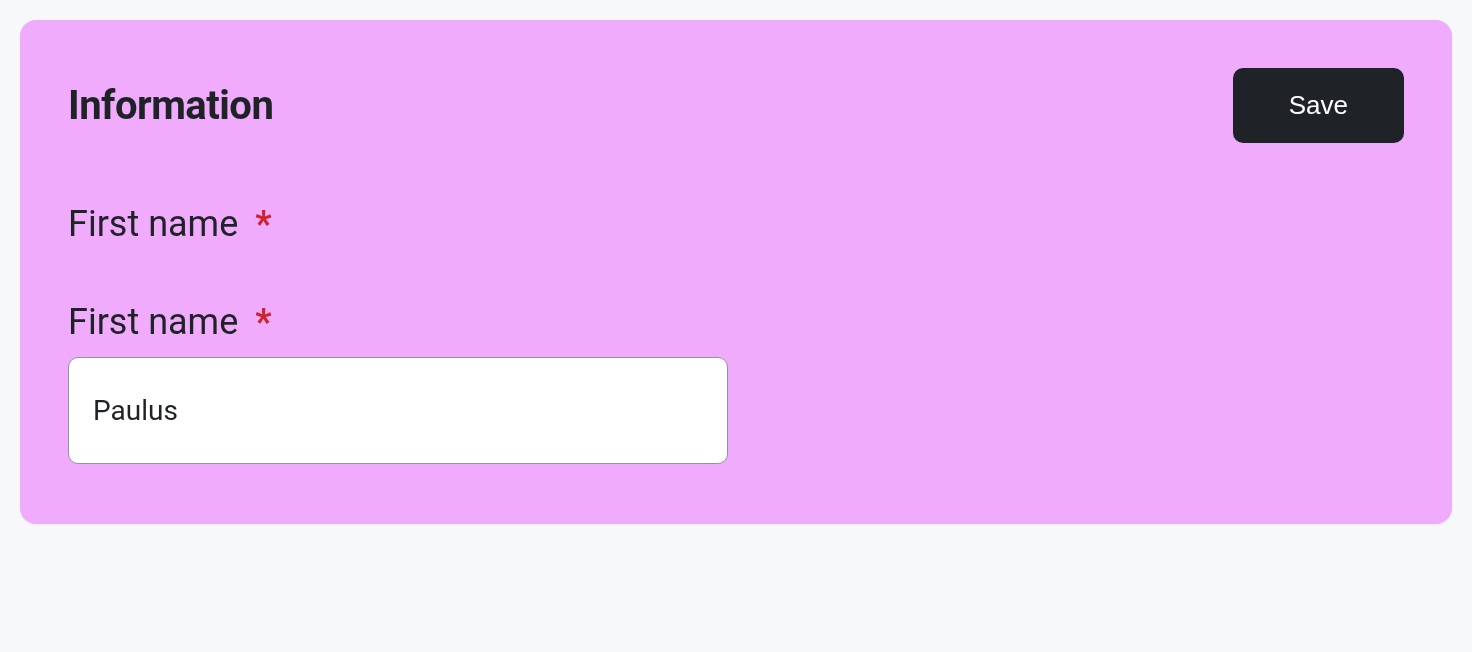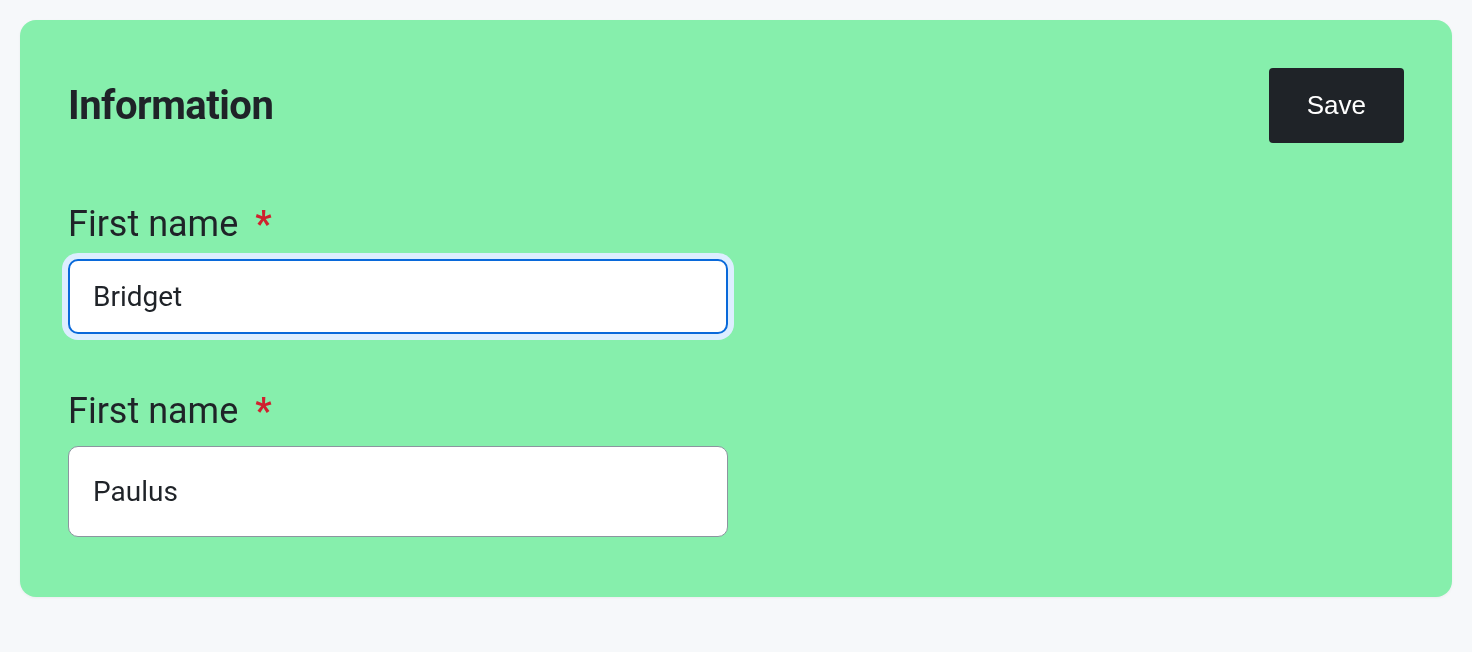--- a/index.html
+++ b/index.html
@@ -8,43 +8,43 @@
       padding: 0;
     }
     body {
       font-family: -apple-system, BlinkMacSystemFont, "Segoe UI", Roboto, "Helvetica Neue", Arial, sans-serif;
       background-color: #f6f8fa;
       padding: 20px;
       width: 1472px;
       height: 652px;
     }
     .card {
-      background-color: #86efac;
+      background-color: #f0abfc;
       border-radius: 16px;
       padding: 48px 48px 60px 48px;
       box-shadow: 0 1px 3px rgba(0, 0, 0, 0.05);
     }
     .card-header {
       display: flex;
       justify-content: space-between;
       align-items: center;
       margin-bottom: 60px;
     }
     .card-title {
       font-size: 40px;
       font-weight: 700;
       color: #1f2328;
       letter-spacing: -0.5px;
     }
     .save-button {
       background-color: #1f2328;
       color: #ffffff;
       border: none;
-      border-radius: 4px;
-      padding: 22px 38px;
+      border-radius: 10px;
+      padding: 22px 56px;
       font-size: 26px;
       font-weight: 500;
       cursor: pointer;
     }
     .form-group {
       margin-bottom: 56px;
       max-width: 660px;
     }
     .form-group:last-child {
       margin-bottom: 0;
@@ -56,21 +56,21 @@
       margin-bottom: 14px;
       font-weight: 400;
     }
     .required-asterisk {
       color: #cf222e;
       font-weight: 700;
       margin-left: 8px;
     }
     .text-input {
       width: 100%;
-      padding: 28px 24px;
+      padding: 36px 24px;
       font-size: 28px;
       color: #1f2328;
       border: 1px solid #8c959f;
       border-radius: 10px;
       outline: none;
       background: #fff;
       font-family: inherit;
     }
     .text-input.focused {
       border: 2px solid #0969da;
@@ -85,21 +85,20 @@
   <div class="card-header">
     <h1 class="card-title">Information</h1>
     <button class="save-button">Save</button>
   </div>
 
   <div class="form-group">
     <label class="form-label">
       <span>First name</span>
       <span class="required-asterisk">*</span>
     </label>
-    <input type="text" class="text-input focused" autofocus="" value="Bridget" style="">
   </div>
 
   <div class="form-group">
     <label class="form-label">
       <span>First name</span>
       <span class="required-asterisk">*</span>
     </label>
     <input type="text" class="text-input" value="Paulus" style="">
   </div>
 </div>

